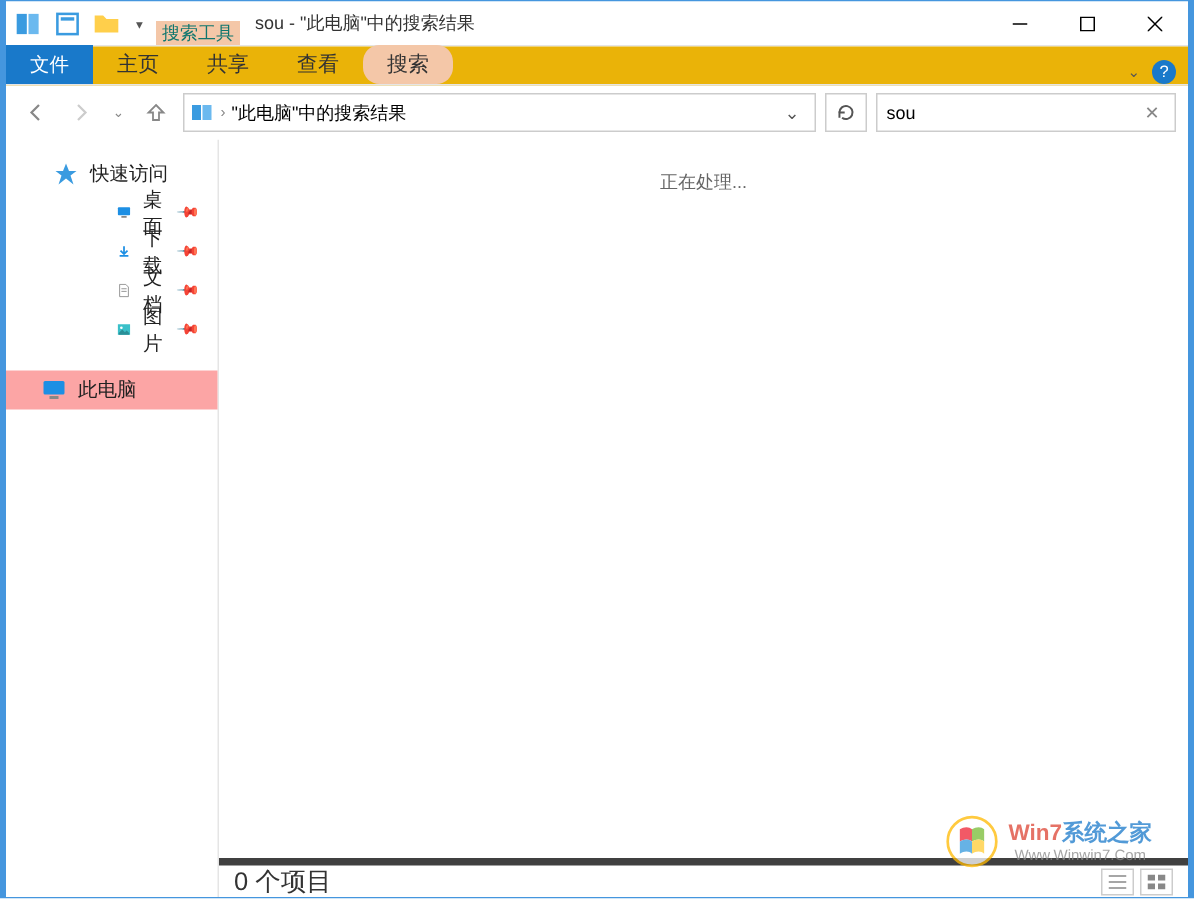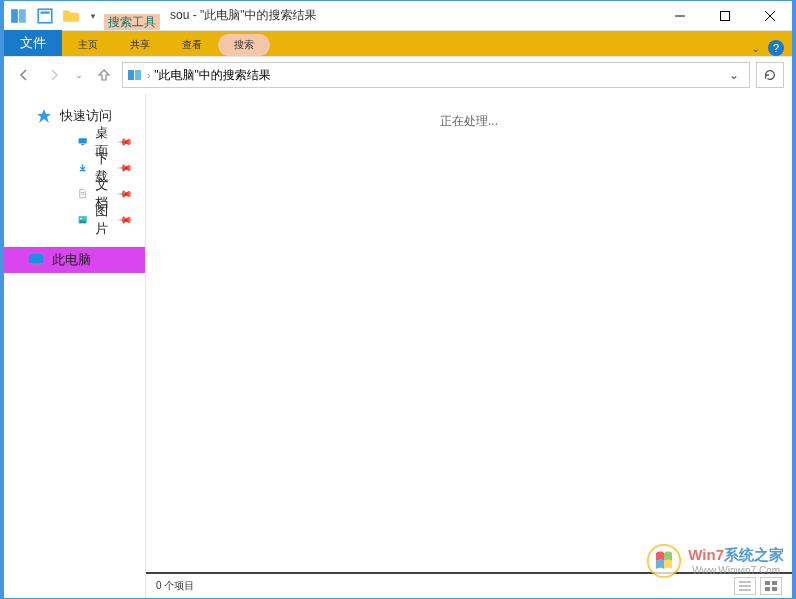--- a/index.html
+++ b/index.html
@@ -13,21 +13,21 @@
 .title-group { display: flex; align-items: stretch; flex: 1; }
 .ctx-tab { background: #f4c7a8; color: #0f766e; font-size: 12px; padding: 4px 4px; display: flex; align-items: center; margin-top: 13px; }
 .wtitle { font-size: 12px; color: #333; display: flex; align-items: center; padding-left: 10px; }
 .win-ctrls { display: flex; }
 .win-btn { width: 45px; display: flex; align-items: center; justify-content: center; cursor: default; }
 .win-btn svg { width: 10px; height: 10px; }
 
 
 .ribbon { height: 26px; display: flex; align-items: flex-end; border-bottom: 1px solid #e5e5e5; background: #eab308; }
 .file-tab { background: #1979ca; color: #fff; font-size: 13px; padding: 4px 16px; display: flex; align-items: center; cursor: default; }
-.rtab { font-size: 10px; padding: 4px 16px; display: flex; align-items: center; color: #333; cursor: default; }
+.rtab { font-size: 14px; padding: 4px 16px; display: flex; align-items: center; color: #333; cursor: default; }
 .rtab.ctx { background: #f4c7a8; color: #333; border-radius: 11px; }
 .ribbon-right { margin-left: auto; display: flex; align-items: center; gap: 8px; padding-right: 8px; }
 .help-icon { width: 16px; height: 16px; border-radius: 50%; background: #1979ca; color: #fff; font-size: 11px; display: flex; align-items: center; justify-content: center; }
 
 
 .navrow { height: 36px; display: flex; align-items: center; padding: 4px 8px; gap: 6px; }
 .nav-btn { width: 24px; height: 24px; display: flex; align-items: center; justify-content: center; color: #888; cursor: default; }
 .addr { flex: 1; height: 26px; border: 1px solid #ccc; display: flex; align-items: center; padding: 0 4px; gap: 4px; font-size: 12px; }
 .addr .chev { color: #888; font-size: 10px; }
 .addr-icon { width: 16px; height: 16px; }
@@ -35,33 +35,33 @@
 .refresh { width: 28px; height: 26px; border: 1px solid #ccc; display: flex; align-items: center; justify-content: center; }
 .searchbox { width: 200px; height: 26px; border: 1px solid #ccc; display: flex; align-items: center; padding: 0 6px; font-size: 12px; }
 .searchbox .sval { flex: 1; }
 .searchbox .clear { color: #888; cursor: default; padding: 0 4px; }
 
 
 .body { flex: 1; display: flex; overflow: hidden; }
 .sidebar { width: 142px; border-right: 1px solid #e5e5e5; padding-top: 10px; font-size: 13px; color: #222; }
 .tree-item { display: flex; align-items: center; height: 26px; padding-left: 32px; gap: 8px; cursor: default; }
 .tree-item.sub { padding-left: 42px; margin-left: 32px; }
-.tree-item.sel { background: #d946ef; padding-left: 24px; }
+.tree-item.sel { background: #fca5a5; padding-left: 24px; }
 .tree-ic { width: 16px; height: 16px; display: flex; align-items: center; justify-content: center; }
 .pin { margin-left: auto; margin-right: 14px; color: #888; font-size: 10px; transform: rotate(45deg); }
 .tree-gap { height: 14px; }
 
 .content { flex: 1; display: flex; flex-direction: column; }
 .content-status { flex: 1; display: flex; justify-content: center; padding-top: 20px; font-size: 12px; color: #666; }
-.statusbar { height: 26px; border-top: 2px solid #404040; display: flex; align-items: center; padding: 0 10px; font-size: 10px; color: #333; }
+.statusbar { height: 26px; border-top: 5px solid #404040; display: flex; align-items: center; padding: 0 10px; font-size: 17px; color: #333; }
 .sb-right { margin-left: auto; display: flex; gap: 4px; }
 .view-btn { width: 22px; height: 18px; border: 1px solid #ccc; display: flex; align-items: center; justify-content: center; }
 
 
-.watermark { position: absolute; right: 12px; bottom: 20px; display: flex; align-items: center; gap: 6px; opacity: 0.75; }
+.watermark { position: absolute; right: 28px; bottom: 20px; display: flex; align-items: center; gap: 6px; opacity: 0.75; }
 .wm-logo { width: 36px; height: 36px; }
 .wm-txt .l1 { font-size: 15px; font-weight: bold; color: #333; }
 .wm-txt .l1 .w { color: #d43; } .wm-txt .l1 .n { color: #1979ca; }
 .wm-txt .l2 { font-size: 10px; color: #888; text-align: center; }
 
 
 .ic-monitor { fill: #1d8fe4; }
 .ic-folder { fill: #ffcf4b; }
 </style>
 </head>
@@ -152,20 +152,24 @@
       </span>
       <span class="chev">›</span>
       <span>"此电脑"中的搜索结果</span>
       <span class="addr-drop">⌄</span>
     </div>
     <div class="refresh">
       <svg width="14" height="14" viewBox="0 0 16 16">
           <path d="M3 8a5 5 0 1 1 2 4" fill="none" stroke="#555" stroke-width="1.5"></path>
           <path d="M3 12v-4h4" fill="none" stroke="#555" stroke-width="1.5"></path>
         </svg>
+    </div>
+    <div class="searchbox">
+      <span class="sval">sou</span>
+      <span class="clear">✕</span>
     </div>
   </div>
 
   <div class="body">
     <div class="sidebar">
 
       <div class="tree-item">
         <span class="tree-ic">
           <svg viewBox="0 0 16 16">
               <path d="M8 1l2 5h5l-4 3 2 6-5-4-5 4 2-6-4-3h5z" fill="#3a9be0"></path>

